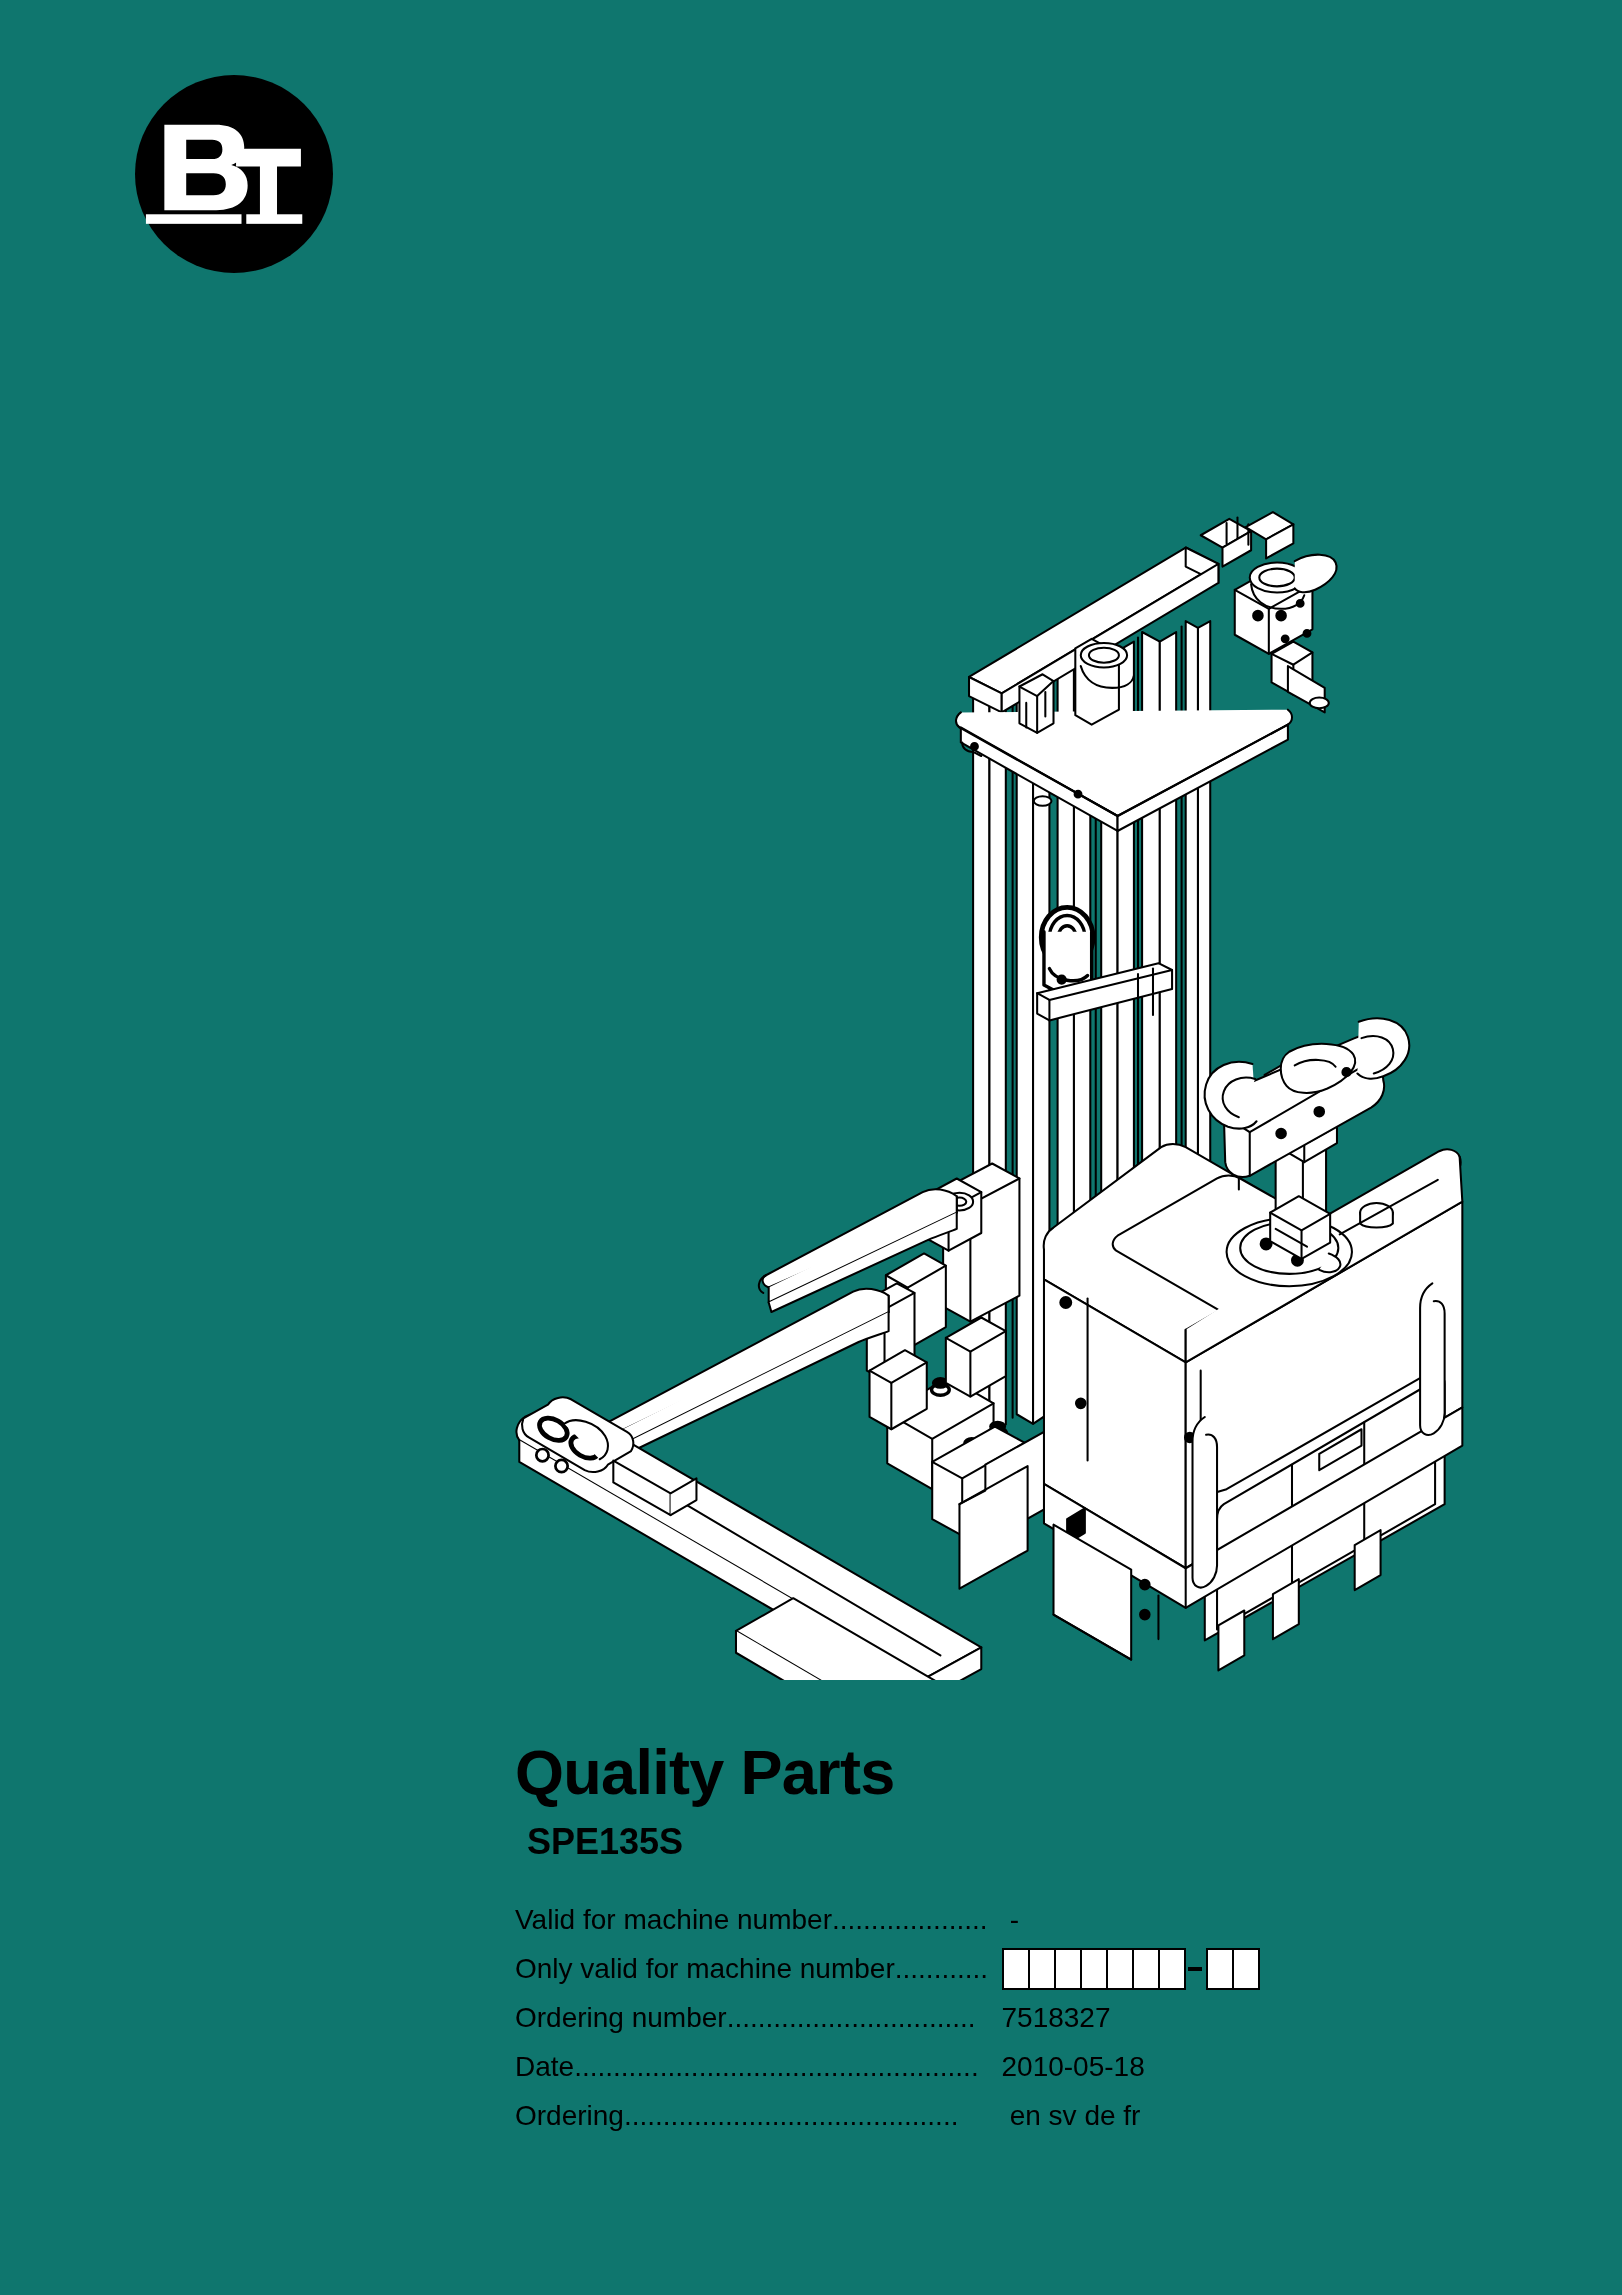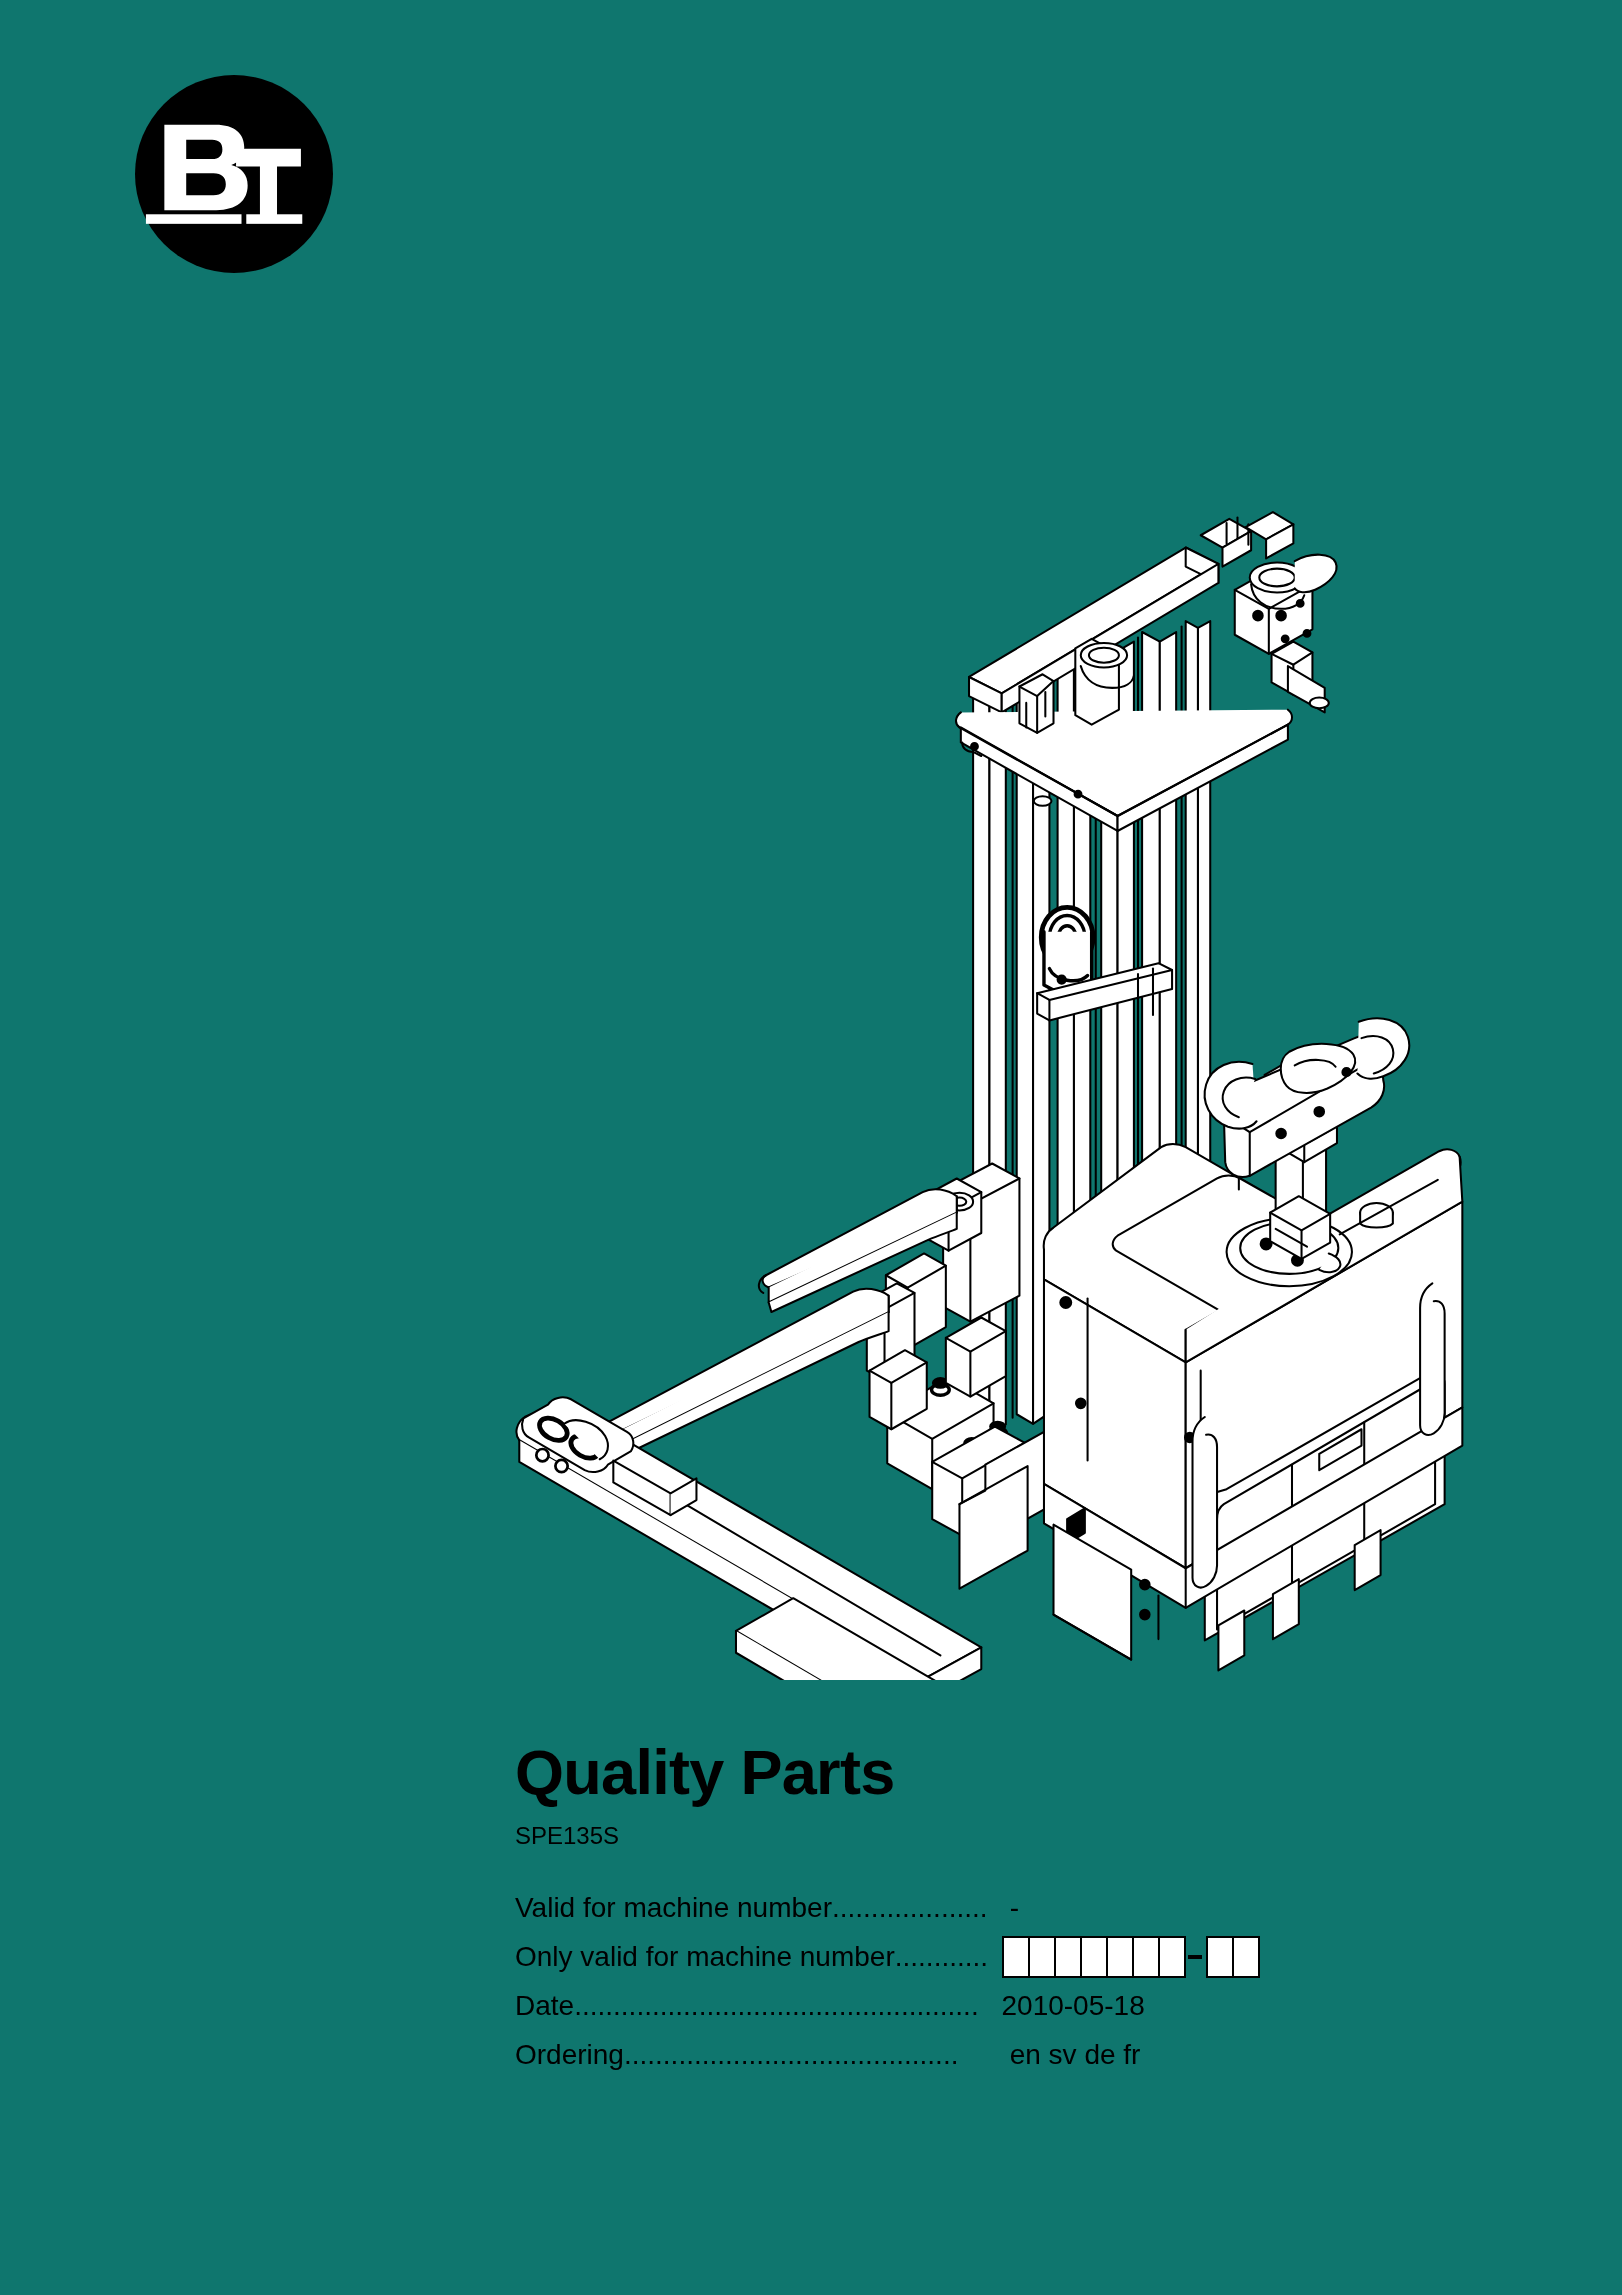--- a/index.html
+++ b/index.html
@@ -49,24 +49,24 @@
   }
   .doc-title {
     font-size: 63px;
     font-weight: bold;
     letter-spacing: -0.7px;
     line-height: 1.0;
     margin: 0 0 20.4px 0;
     white-space: nowrap;
   }
   .doc-model {
-    font-size: 24px;
-    font-weight: normal;
+    font-size: 36px;
+    font-weight: bold;
     line-height: 1.0;
-    margin: 0 0 35px 0;
+    margin: 0 0 35px 12px;
     white-space: nowrap;
   }
 
   .field-table {
     border-collapse: collapse;
     width: 913px;
     table-layout: fixed;
   }
   .field-table tr { height: 49px; }
   .field-table td { vertical-align: middle; padding: 0; }
@@ -504,20 +504,29 @@
               <span class="mn-box"></span>
               <span class="mn-dash"></span>
               <span class="mn-group2">
                 <span class="mn-box"></span>
                 <span class="mn-box"></span>
               </span>
             </div>
           </td>
         </tr>
 
+        <tr>
+          <td class="f-label">
+            <div class="leader-row">
+              <span class="lbl">Ordering number </span>
+                <span class="dotfill">................................</span>
+            </div>
+          </td>
+          <td class="f-value">7518327</td>
+        </tr>
 
         <tr>
           <td class="f-label">
             <div class="leader-row">
               <span class="lbl">Date </span>
                 <span class="dotfill">....................................................</span>
             </div>
           </td>
           <td class="f-value">2010-05-18</td>
         </tr>

